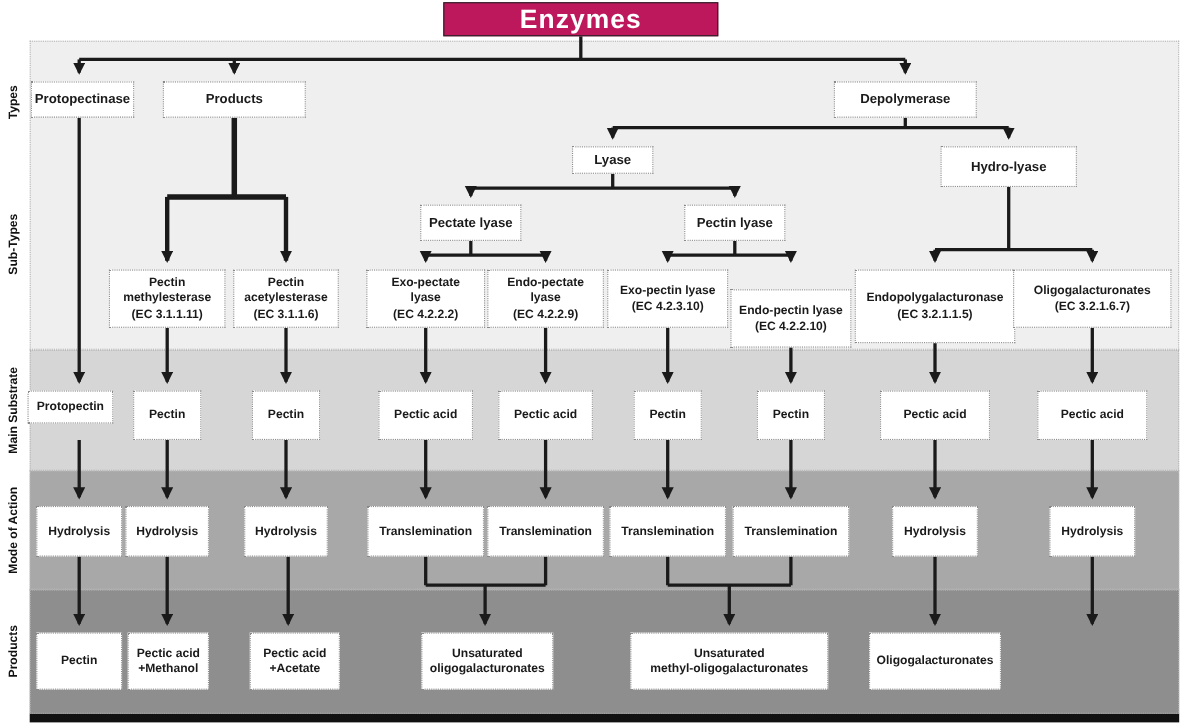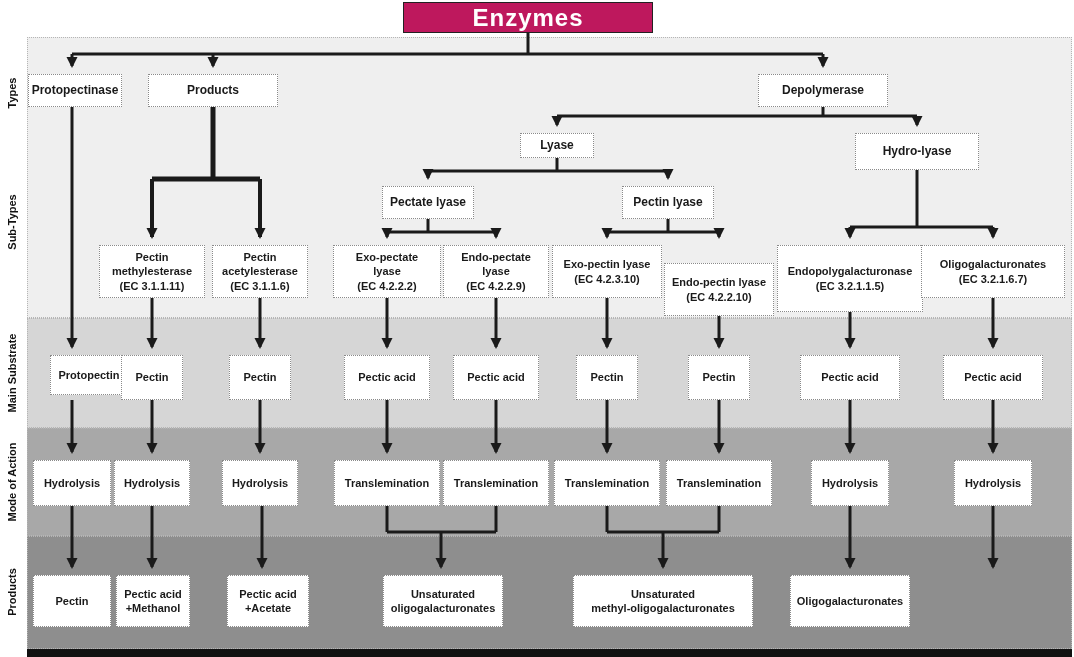--- a/index.html
+++ b/index.html
@@ -153,21 +153,21 @@
 (EC 4.2.2.9)</div>
   <div class="node" style="left:552px;top:245px;width:110px;height:53px">Exo-pectin lyase
 (EC 4.2.3.10)</div>
   <div class="node" style="left:664px;top:263px;width:110px;height:53px">Endo-pectin lyase
 (EC 4.2.2.10)</div>
   <div class="node" style="left:777px;top:245px;width:146px;height:67px">Endopolygalacturonase
 (EC 3.2.1.1.5)</div>
   <div class="node" style="left:921px;top:245px;width:144px;height:53px">Oligogalacturonates
 (EC 3.2.1.6.7)</div>
 
-  <div class="node" style="left:50px;top:355px;width:78px;height:40px">Protopectin</div>
+  <div class="node" style="left:25px;top:355px;width:78px;height:30px">Protopectin</div>
   <div class="node" style="left:121px;top:355px;width:62px;height:45px">Pectin</div>
   <div class="node" style="left:229px;top:355px;width:62px;height:45px">Pectin</div>
   <div class="node" style="left:344px;top:355px;width:86px;height:45px">Pectic acid</div>
   <div class="node" style="left:453px;top:355px;width:86px;height:45px">Pectic acid</div>
   <div class="node" style="left:576px;top:355px;width:62px;height:45px">Pectin</div>
   <div class="node" style="left:688px;top:355px;width:62px;height:45px">Pectin</div>
   <div class="node" style="left:800px;top:355px;width:100px;height:45px">Pectic acid</div>
   <div class="node" style="left:943px;top:355px;width:100px;height:45px">Pectic acid</div>
 
   <div class="node" style="left:33px;top:460px;width:78px;height:46px">Hydrolysis</div>

